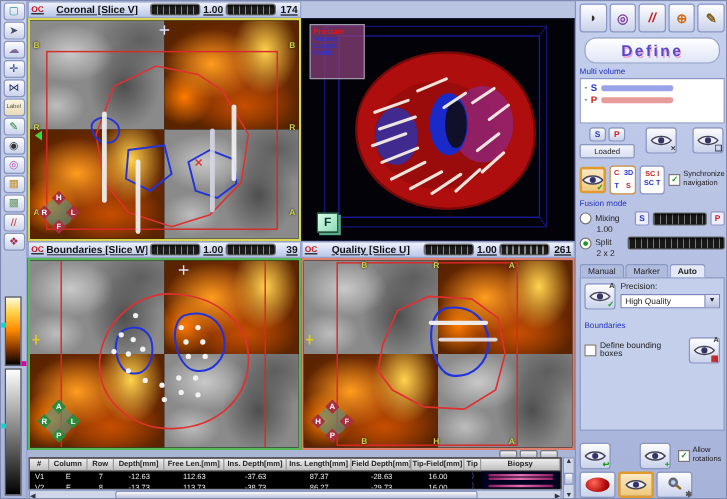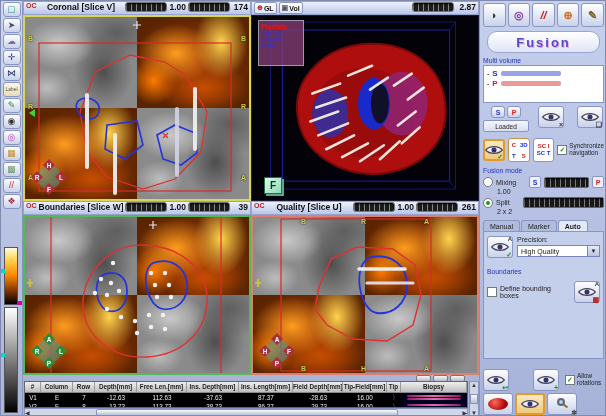--- a/index.html
+++ b/index.html
@@ -7,21 +7,21 @@
   
   .sidebar{position:absolute;left:0;top:0;width:22px;height:416px;background:linear-gradient(180deg,#ccd6ee,#a8b4d8);border-right:1px solid #8894c0;box-sizing:border-box;}
   .sbtn{position:relative;margin:1px auto 0;width:18px;height:15px;border:1px solid #8a96c2;border-radius:3px;background:linear-gradient(180deg,#fdfdfe,#c9d2ea);display:flex;align-items:center;justify-content:center;font-size:9px;line-height:1;box-sizing:border-box;cursor:pointer;}
   .sbtn.lbl{font-size:5px;color:#555;background:linear-gradient(180deg,#fdf6e0,#e8dcb8);}
   .cbar{position:absolute;left:3px;width:14px;border:1px solid #555;box-sizing:border-box;}
   .cbar.fire{top:246px;height:58px;background:linear-gradient(180deg,#fffbe0 0%,#ffd24a 22%,#ff8a00 48%,#7a3000 78%,#000 100%);}
   .cbar.gray{top:306px;height:106px;background:linear-gradient(180deg,#fff,#000);}
   .cmark{position:absolute;width:4px;height:4px;}
   
   .vp{position:absolute;}
-  .vp-header{position:relative;height:14px;display:flex;align-items:flex-start;gap:2px;background:linear-gradient(180deg,#eef2fc,#b9c6e8);border:1px solid #96a2cc;font-size:8px;padding:0 2px;box-sizing:border-box;color:#111;}
+  .vp-header{position:relative;height:14px;display:flex;align-items:center;gap:2px;background:linear-gradient(180deg,#eef2fc,#b9c6e8);border:1px solid #96a2cc;font-size:8px;padding:0 2px;box-sizing:border-box;color:#111;text-decoration:underline;}
   .vp-title{flex:1;text-align:center;font-weight:bold;font-size:8.5px;white-space:nowrap;overflow:hidden;}
   .oc{color:#c01818;font-weight:bold;font-size:7px;white-space:nowrap;}
   .hslider{width:40px;height:8px;border-radius:3px;border:1px solid #777;background:#1c1c1c;background-image:repeating-linear-gradient(90deg,#8a8a8a 0 1px,transparent 1px 5px);box-shadow:inset 0 1px 2px #000;}
   .vp-num{font-weight:bold;font-size:8.5px;text-align:right;min-width:16px;}
   .chip{display:flex;align-items:center;gap:1px;border:1px solid #8a96c2;background:linear-gradient(#fff,#dde4f4);border-radius:2px;font-size:7px;font-weight:bold;padding:0 2px;height:10px;}
   .vp-body{position:absolute;left:0;top:14px;right:0;bottom:0;overflow:hidden;background:#000;box-sizing:border-box;}
   .quad{position:absolute;width:50%;height:50%;}
   .q-gray{background-color:#8a8a8a;background-image:radial-gradient(60px 40px at 30% 30%,#c9c9c9 0%,rgba(200,200,200,0) 60%),radial-gradient(50px 60px at 70% 60%,#4e4e4e 0%,rgba(80,80,80,0) 60%),radial-gradient(40px 30px at 20% 78%,#bdbdbd 0%,rgba(190,190,190,0) 60%),radial-gradient(70px 50px at 82% 18%,#5e5e5e 0%,rgba(95,95,95,0) 60%);}
   .q-fire{background-color:#5a2400;background-image:radial-gradient(60px 45px at 35% 40%,#ff9d1e 0%,rgba(255,157,30,0) 65%),radial-gradient(45px 60px at 75% 28%,#ffd34d 0%,rgba(255,211,77,0) 60%),radial-gradient(70px 40px at 60% 78%,#c64e00 0%,rgba(198,78,0,0) 65%),radial-gradient(40px 40px at 15% 70%,#ff7b00 0%,rgba(255,123,0,0) 60%),radial-gradient(90px 70px at 50% 50%,#98380a 0%,rgba(150,56,10,0) 70%);}
   .overlay-svg{position:absolute;left:0;top:0;width:100%;height:100%;}
@@ -167,33 +167,20 @@
       <div class="compass comp-red" style="left:6px;bottom:4px">
         <span class="cd n">H</span>
         <span class="cd w">R</span>
         <span class="cd e">L</span>
         <span class="cd s">F</span>
       </div>
     </div>
   </div>
 
   <div class="vp" id="vp-3d" style="left:250px;top:0;width:228px;height:200px">
-    <div class="vp-header">
-      <span class="chip">
-          <i style="color:#c01818;font-style:normal">⊕</i>
-          <span>GL</span>
-        </span>
-      <span class="chip">
-          <i style="color:#556;font-style:normal">▣</i>
-          <span>Vol</span>
-        </span>
-      <span class="vp-title"></span>
-      <span class="hslider"></span>
-      <span class="vp-num" style="min-width:20px">2.87</span>
-    </div>
     <div class="vp-body" style="border:1px solid #1a1a3a;background:#020208">
       <svg class="overlay-svg" viewBox="0 0 226 185">
         <rect x="30" y="14" width="168" height="152" fill="none" stroke="#1b1b98" stroke-width="1.2"></rect>
         <rect x="18" y="6" width="186" height="168" fill="none" stroke="#14147a" stroke-width="1"></rect>
         <line x1="18" y1="6" x2="30" y2="14" stroke="#14147a"></line>
           <line x1="204" y1="6" x2="198" y2="14" stroke="#14147a"></line>
         <line x1="18" y1="174" x2="30" y2="166" stroke="#14147a"></line>
           <line x1="204" y1="174" x2="198" y2="166" stroke="#14147a"></line>
         <path d="M45 100 C40 60 75 30 115 28 C160 26 192 52 194 92 C196 126 172 152 134 158 C92 164 50 140 45 100 Z" fill="#b80f0f" opacity=".95" stroke="#7a0a0a" stroke-width="2"></path>
         <path d="M60 100 C58 74 84 52 112 52 C138 52 158 68 162 92 C166 118 146 140 116 142 C88 144 62 126 60 100 Z" fill="#9a0c0c"></path>
@@ -387,21 +374,21 @@
 
   <div id="rpanel">
     <div class="rtoolbar">
       <div class="rtb" style="color:#333">◗</div>
       <div class="rtb" style="color:#8040a0">◎</div>
       <div class="rtb" style="color:#c02020;font-style:italic">//</div>
       <div class="rtb" style="color:#d07020">⊕</div>
       <div class="rtb" style="color:#806020">✎</div>
     </div>
 
-    <div class="fusion-pill">Fusion</div>
+    <div class="fusion-pill">Define</div>
 
     <div class="blabel">Multi volume</div>
     <div class="vlist">
       <div class="vrow">
         <span class="dash">-</span>
           <span style="color:#2233cc">S</span>
           <span class="bar" style="background:#2233cc"></span>
       </div>
       <div class="vrow">
         <span class="dash">-</span>

